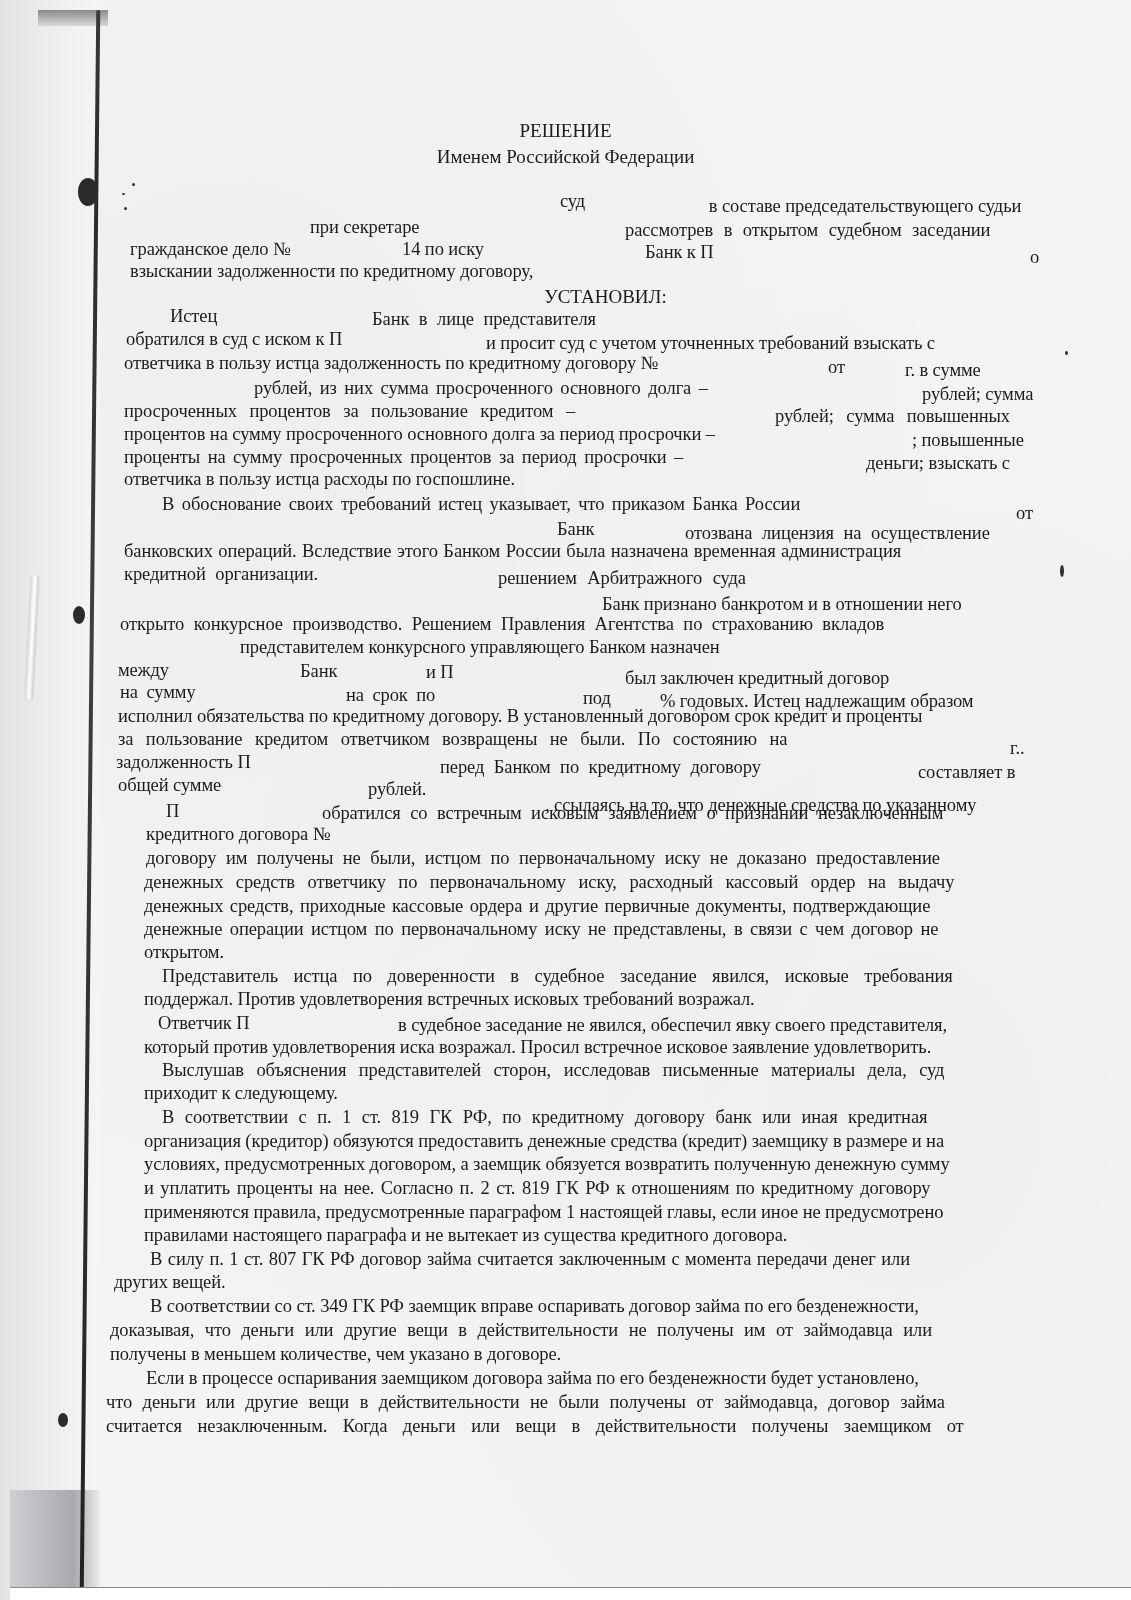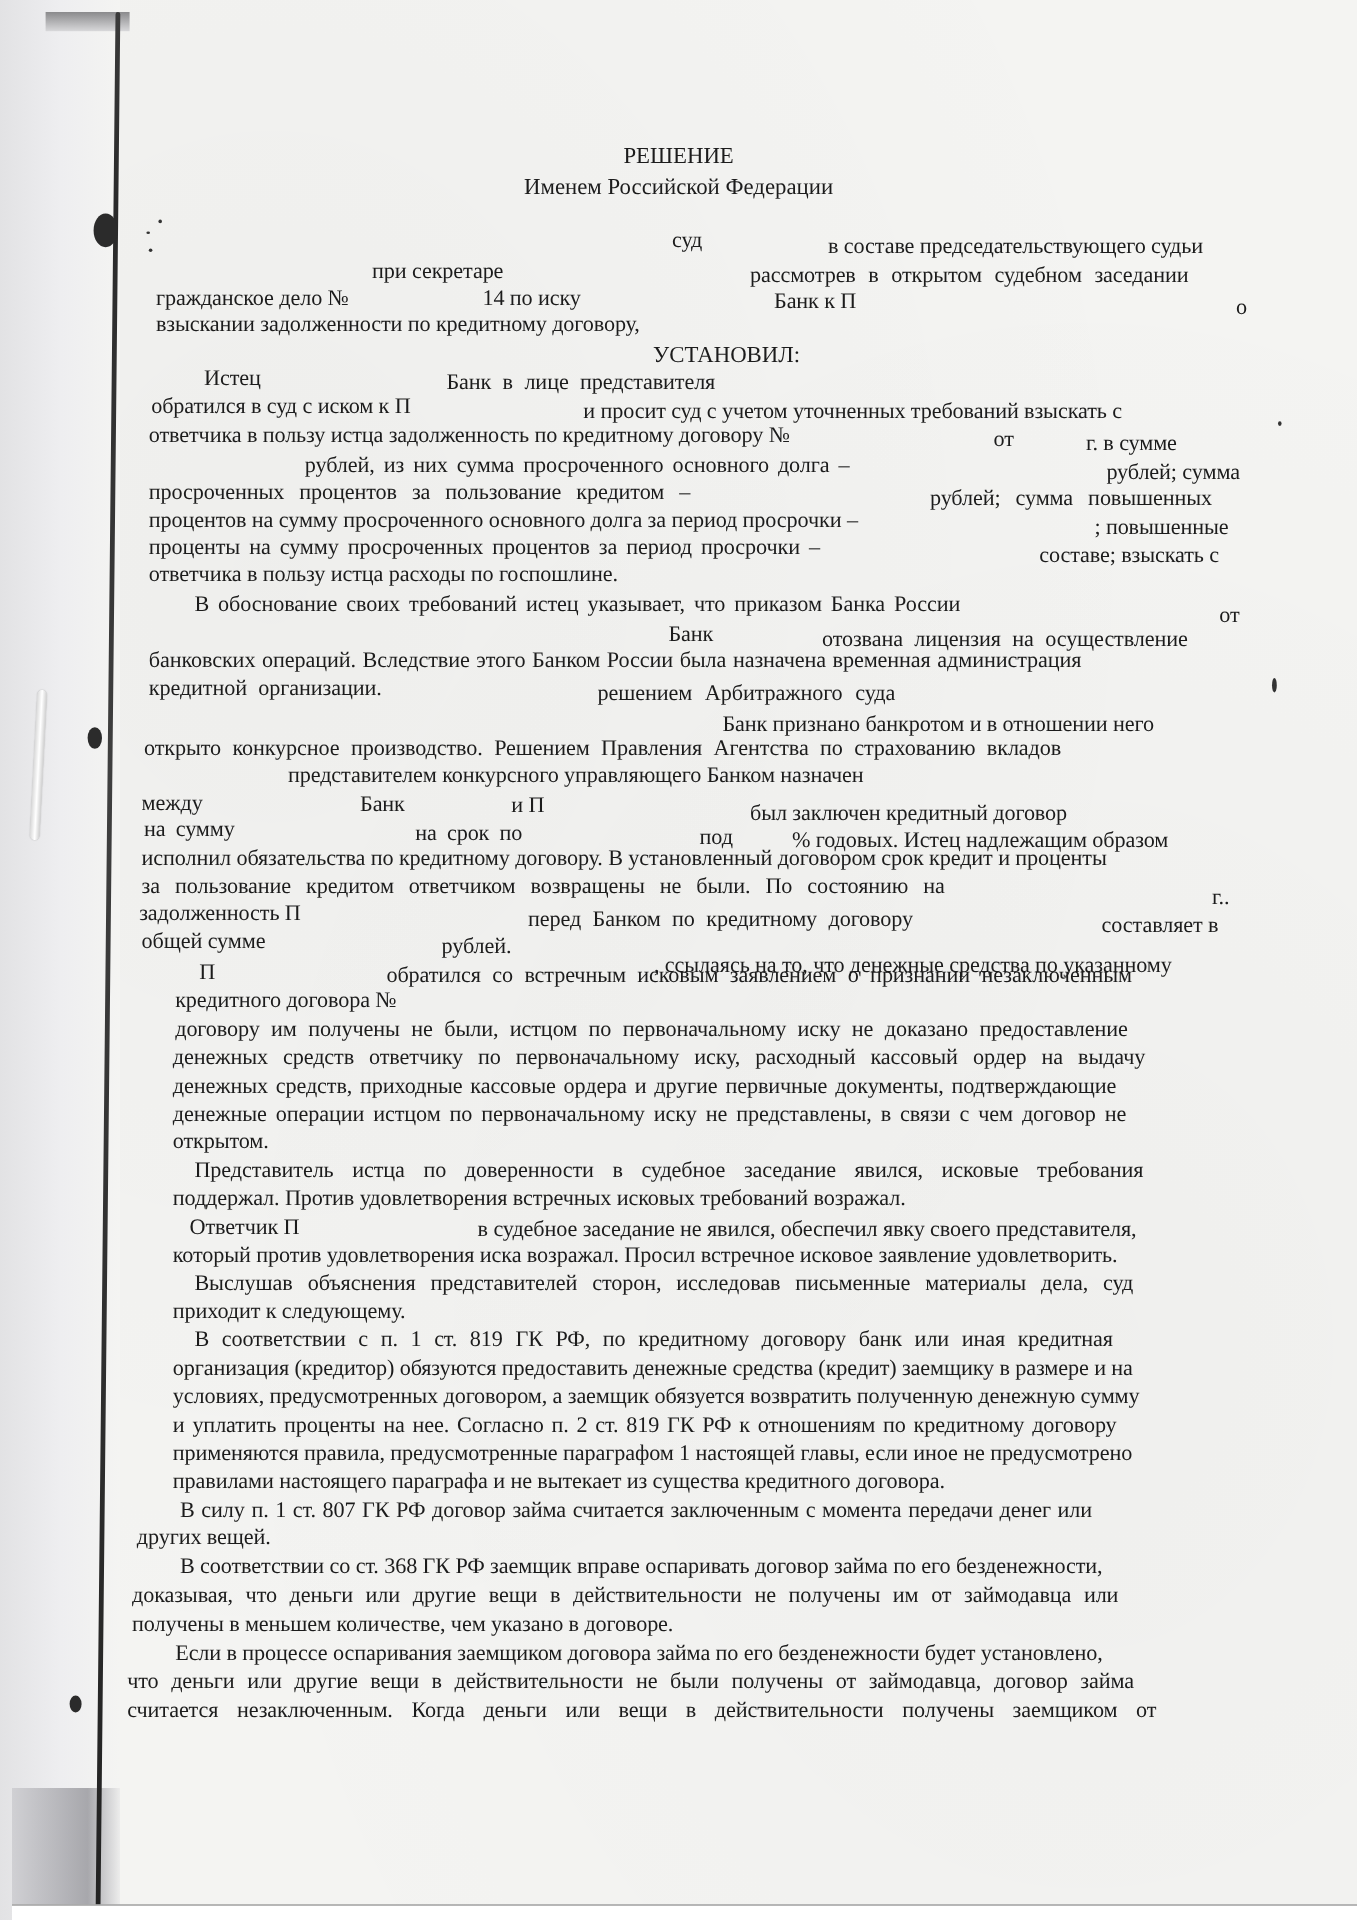--- a/index.html
+++ b/index.html
@@ -77,21 +77,21 @@
   <div class="speck" style="left:132px;top:183px;width:3px;height:3px;"></div>
   <div class="speck" style="left:122px;top:193px;width:3px;height:2px;"></div>
   <div class="speck" style="left:124px;top:207px;width:3px;height:3px;"></div>
   <div class="speck" style="left:1065px;top:351px;width:3px;height:4px;"></div>
   <div class="speck" style="left:1060px;top:565px;width:4px;height:12px;"></div>
 
   <div class="title" style="top:120px;">РЕШЕНИЕ</div>
   <div class="title" style="top:146px;">Именем Российской Федерации</div>
 
   <div class="ln" style="left:560px; top:190px;">суд</div>
-  <div class="ln" style="left:690px; top:195px; width:350px; text-align:left;">в составе председательствующего судьи</div>
+  <div class="ln" style="left:690px; top:195px; width:350px; text-align:center;">в составе председательствующего судьи</div>
   <div class="ln" style="left:310px; top:216px;">при секретаре</div>
   <div class="ln" style="left:625px; top:219px; width:415px; word-spacing:6px;">рассмотрев в открытом судебном заседании</div>
   <div class="ln" style="left:130px; top:238px;">гражданское дело №</div>
   <div class="ln" style="left:402px; top:238px;">14 по иску</div>
   <div class="ln" style="left:645px; top:241px;">Банк к П</div>
   <div class="ln" style="left:1030px; top:246px;">о</div>
   <div class="ln" style="left:130px; top:260px;">взыскании задолженности по кредитному договору,</div>
 
   <div class="title" style="top:286px; left:40px;">УСТАНОВИЛ:</div>
 
@@ -108,21 +108,21 @@
   <div class="ln" style="left:254px; top:377px; word-spacing:3px;">рублей, из них сумма просроченного основного долга –</div>
   <div class="ln" style="left:922px; top:383px;">рублей; сумма</div>
 
   <div class="ln" style="left:124px; top:400px; word-spacing:8px;">просроченных процентов за пользование кредитом –</div>
   <div class="ln" style="left:775px; top:405px; word-spacing:8px;">рублей; сумма повышенных</div>
 
   <div class="ln" style="left:124px; top:423px;">процентов на сумму просроченного основного долга за период просрочки –</div>
   <div class="ln" style="left:912px; top:429px;">; повышенные</div>
 
   <div class="ln" style="left:124px; top:446px; word-spacing:3px;">проценты на сумму просроченных процентов за период просрочки –</div>
-  <div class="ln" style="left:866px; top:452px;">составе; взыскать с</div>
+  <div class="ln" style="left:866px; top:452px;">деньги; взыскать с</div>
 
   <div class="ln" style="left:124px; top:468px;">ответчика в пользу истца расходы по госпошлине.</div>
 
   <div class="ln" style="left:162px; top:493px; word-spacing:3px;">В обоснование своих требований истец указывает, что приказом Банка России</div>
   <div class="ln" style="left:1016px; top:502px;">от</div>
 
   <div class="ln" style="left:557px; top:518px;">Банк</div>
   <div class="ln" style="left:685px; top:522px; word-spacing:5px;">отозвана лицензия на осуществление</div>
 
   <div class="ln" style="left:124px; top:540px; word-spacing:1px;">банковских операций. Вследствие этого Банком России была назначена временная администрация</div>
@@ -183,20 +183,20 @@
   <div class="ln" style="left:162px; top:1106px; word-spacing:6px;">В соответствии с п. 1 ст. 819 ГК РФ, по кредитному договору банк или иная кредитная</div>
   <div class="ln" style="left:144px; top:1130px;">организация (кредитор) обязуются предоставить денежные средства (кредит) заемщику в размере и на</div>
   <div class="ln" style="left:144px; top:1153px;">условиях, предусмотренных договором, а заемщик обязуется возвратить полученную денежную сумму</div>
   <div class="ln" style="left:144px; top:1177px; word-spacing:2px;">и уплатить проценты на нее. Согласно п. 2 ст. 819 ГК РФ к отношениям по кредитному договору</div>
   <div class="ln" style="left:144px; top:1201px;">применяются правила, предусмотренные параграфом 1 настоящей главы, если иное не предусмотрено</div>
   <div class="ln" style="left:144px; top:1224px;">правилами настоящего параграфа и не вытекает из существа кредитного договора.</div>
 
   <div class="ln" style="left:150px; top:1248px; word-spacing:1px;">В силу п. 1 ст. 807 ГК РФ договор займа считается заключенным с момента передачи денег или</div>
   <div class="ln" style="left:114px; top:1271px;">других вещей.</div>
 
-  <div class="ln" style="left:150px; top:1295px;">В соответствии со ст. 368 ГК РФ заемщик вправе оспаривать договор займа по его безденежности,</div>
+  <div class="ln" style="left:150px; top:1295px;">В соответствии со ст. 349 ГК РФ заемщик вправе оспаривать договор займа по его безденежности,</div>
   <div class="ln" style="left:110px; top:1319px; word-spacing:6px;">доказывая, что деньги или другие вещи в действительности не получены им от займодавца или</div>
   <div class="ln" style="left:110px; top:1343px;">получены в меньшем количестве, чем указано в договоре.</div>
 
   <div class="ln" style="left:146px; top:1367px;">Если в процессе оспаривания заемщиком договора займа по его безденежности будет установлено,</div>
   <div class="ln" style="left:106px; top:1391px; word-spacing:6px;">что деньги или другие вещи в действительности не были получены от займодавца, договор займа</div>
   <div class="ln" style="left:106px; top:1415px; word-spacing:11px;">считается незаключенным. Когда деньги или вещи в действительности получены заемщиком от</div>
 </div>
 
 </body></html>

